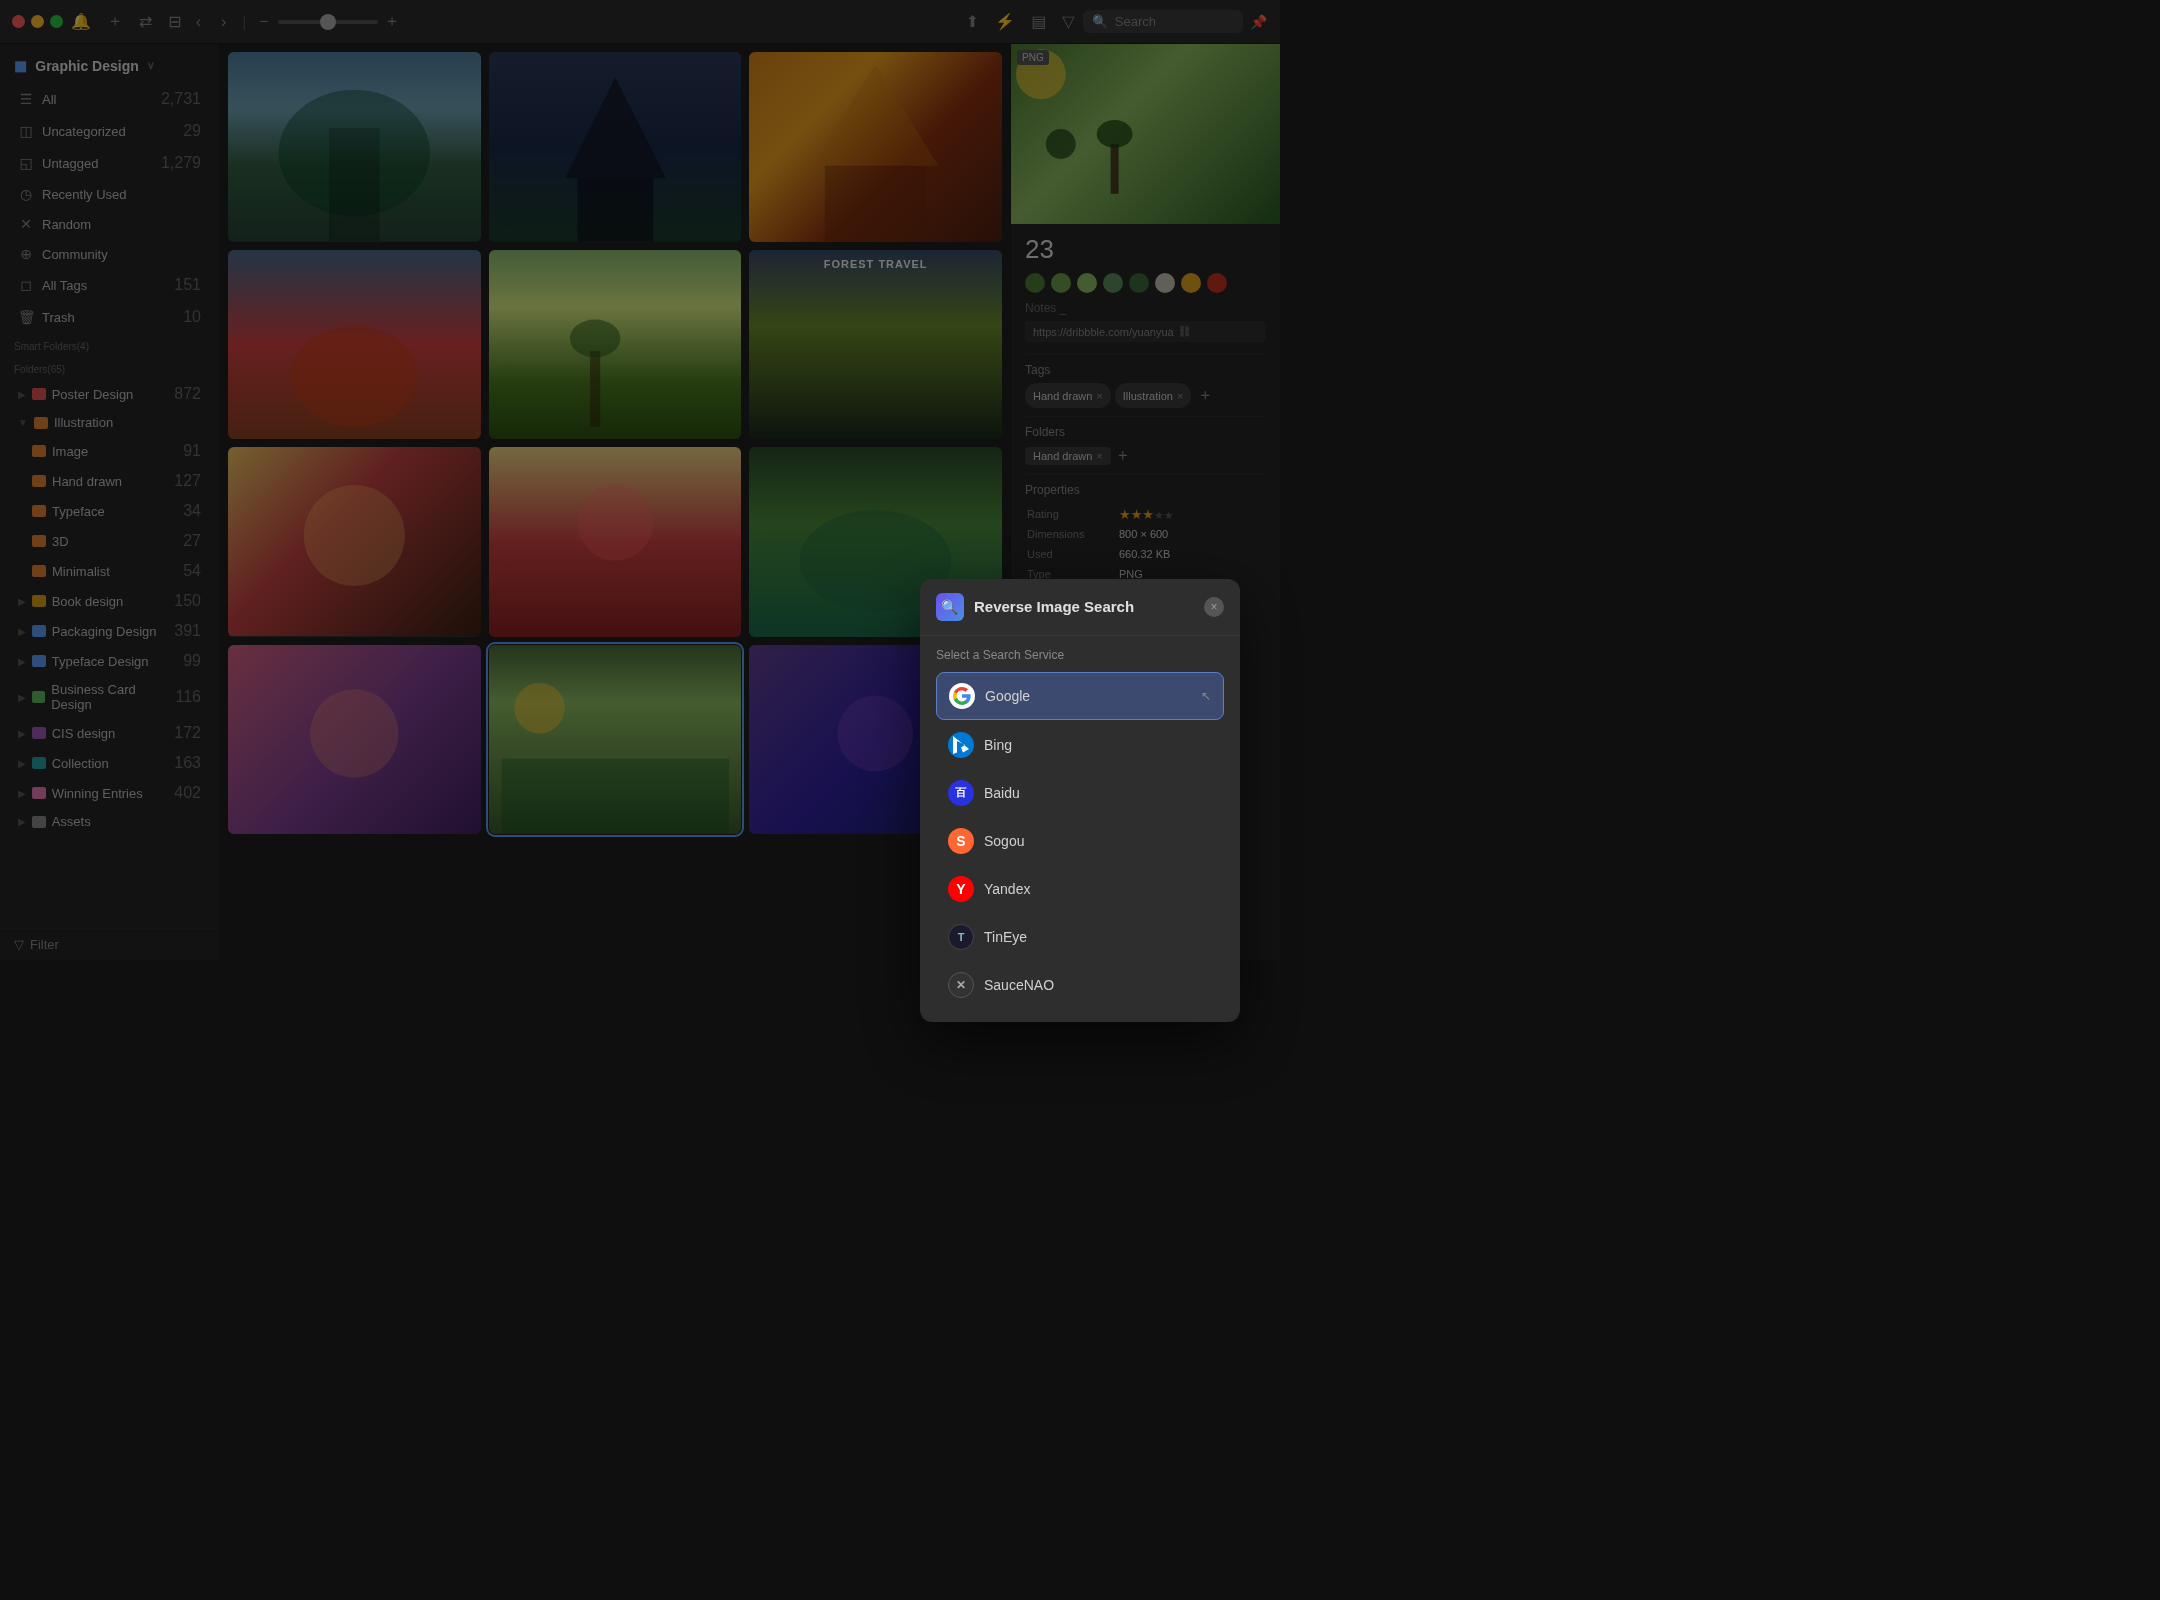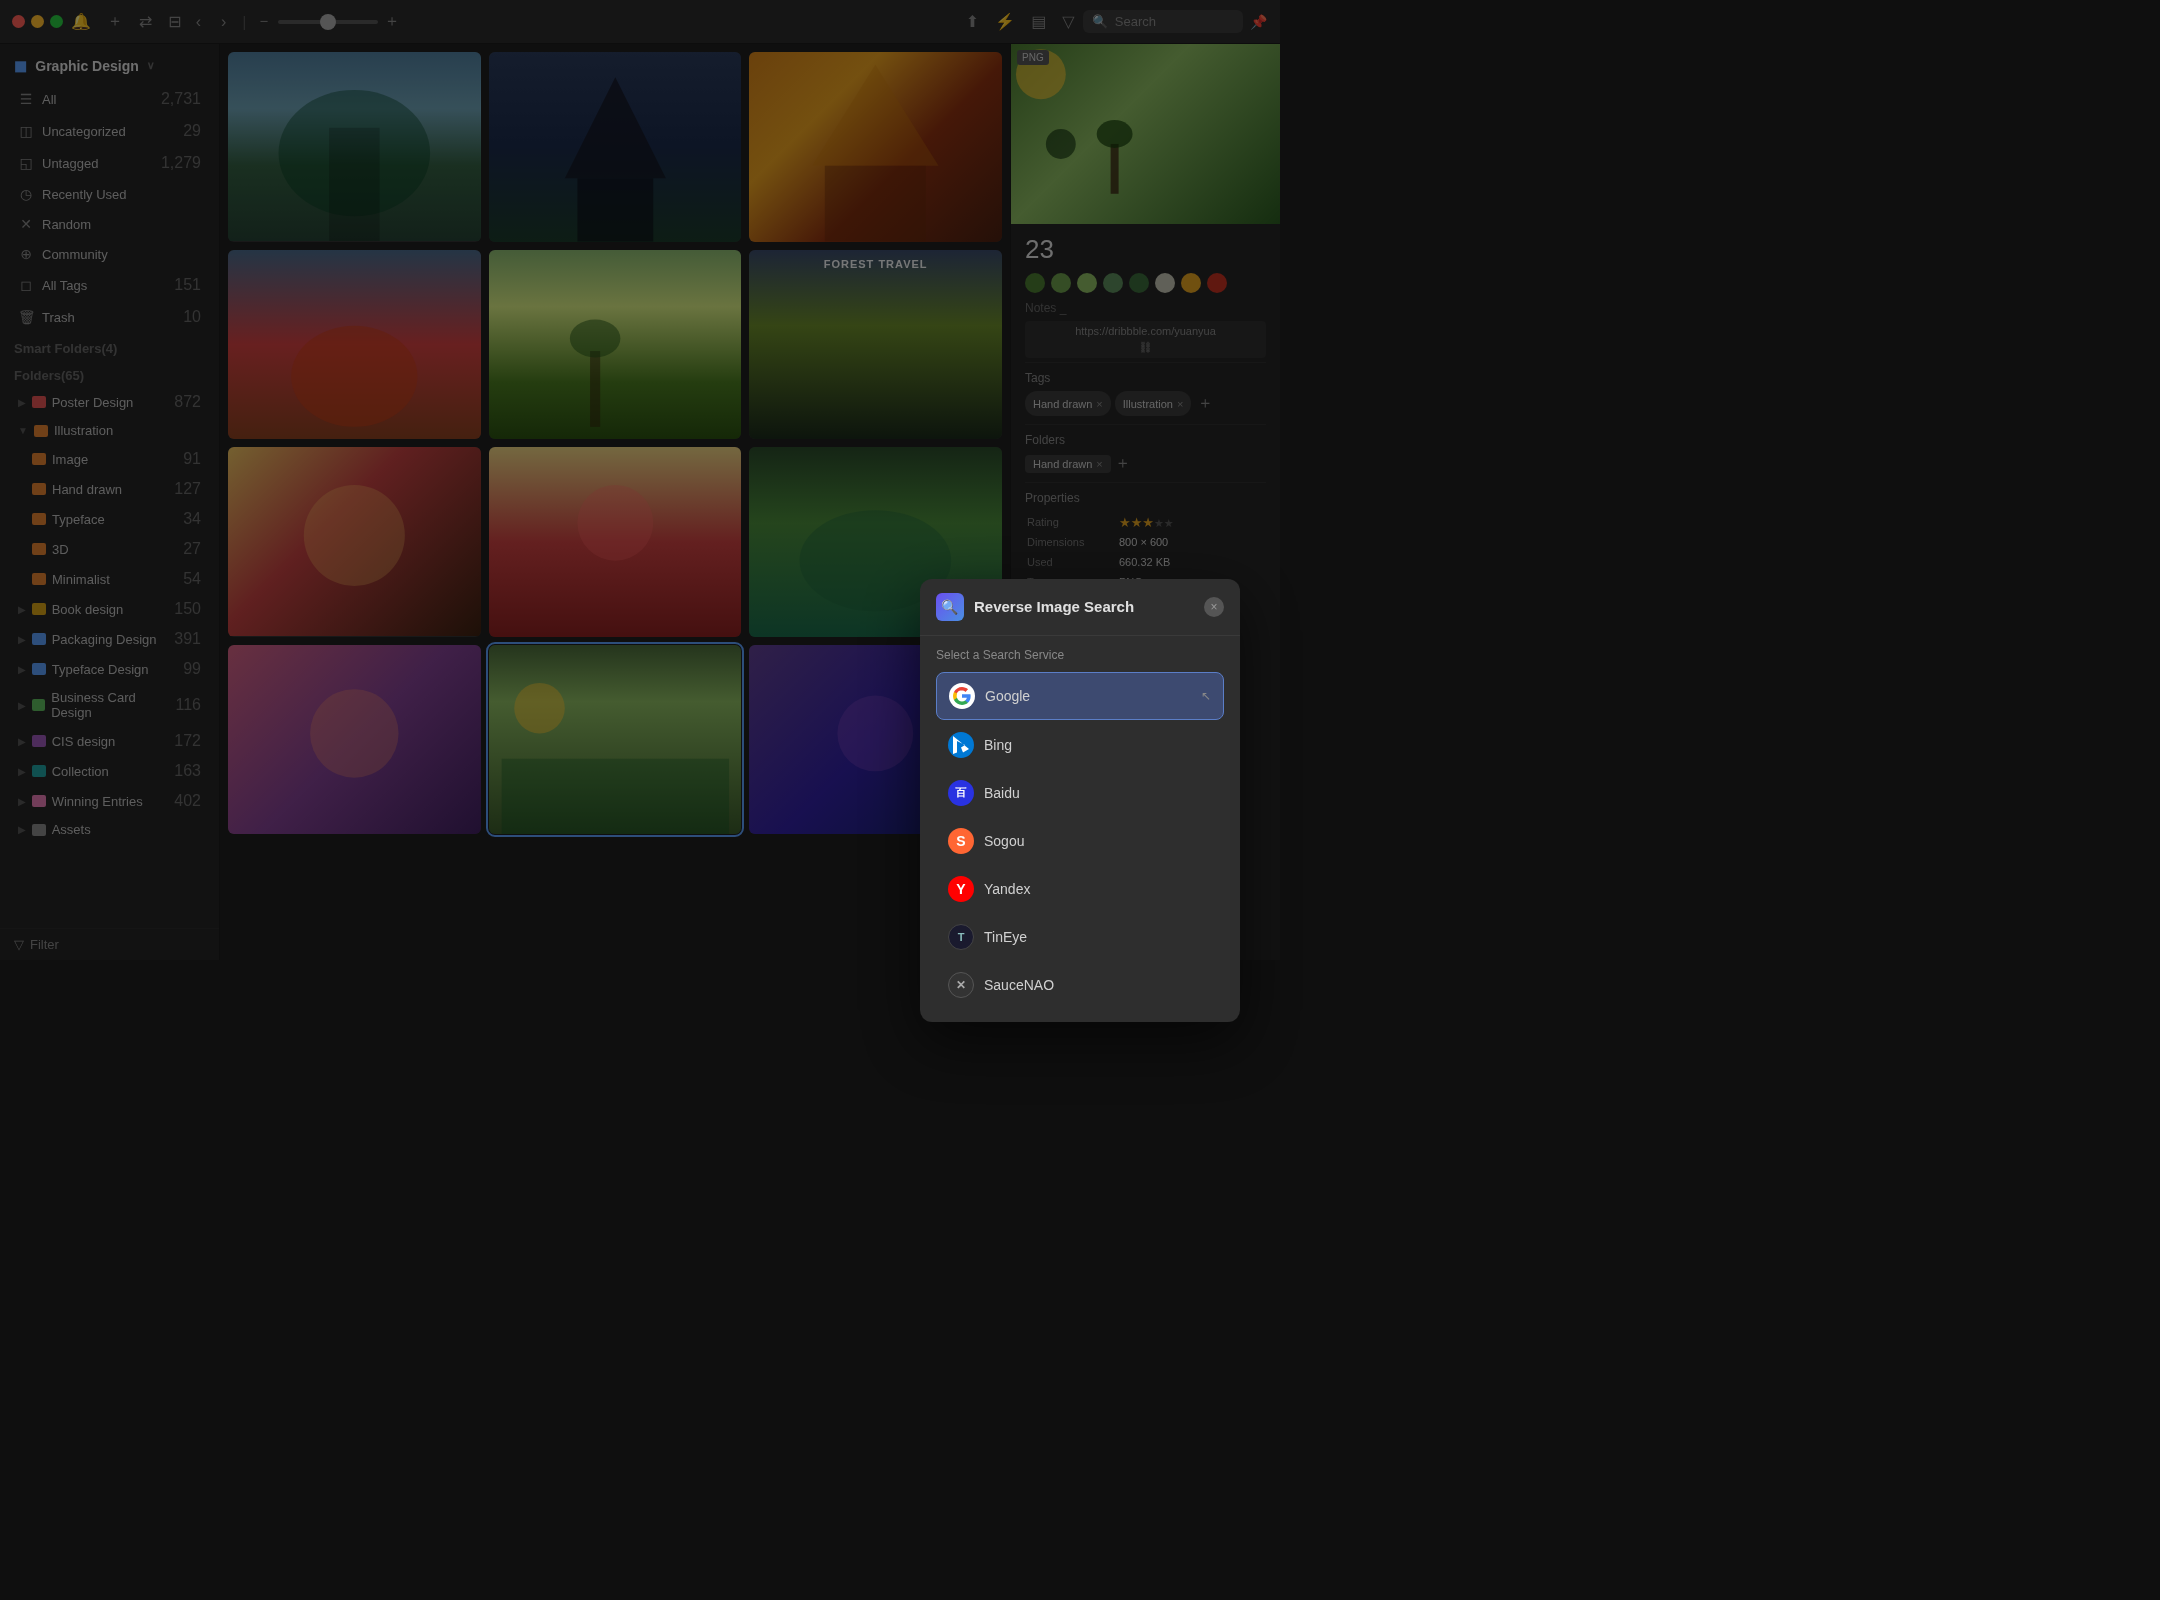--- a/index.html
+++ b/index.html
@@ -74,21 +74,21 @@
       display: flex; align-items: center; justify-content: space-between;
       padding: 6px 14px; cursor: pointer; border-radius: 6px; margin: 1px 4px;
       font-size: 13px; color: #bbb;
     }
     .sidebar-item-left { display: flex; align-items: center; gap: 8px; }
     .sidebar-item-icon { font-size: 14px; color: #888; width: 16px; text-align: center; }
     .sidebar-count { color: #666; font-size: 16px; }
 
     .sidebar-section-title {
       padding: 8px 14px 4px;
-      font-size: 13px; color: #666; font-weight: 700; text-transform: none;
+      font-size: 10px; color: #666; font-weight: 400; text-transform: none;
     }
 
     .folder-item {
       display: flex; align-items: center; justify-content: space-between;
       padding: 5px 14px; cursor: pointer; font-size: 13px; color: #bbb;
       margin: 1px 4px; border-radius: 6px;
     }
     .folder-item-left { display: flex; align-items: center; gap: 6px; }
     .folder-icon { width: 14px; height: 12px; border-radius: 2px; display: inline-block; }
     .folder-icon.red { background: #e05252; }
@@ -166,21 +166,21 @@
       position: absolute; top: 6px; left: 6px;
       background: #555; color: #ccc; font-size: 10px; padding: 2px 5px; border-radius: 3px;
     }
 
     .panel-info { padding: 10px 14px; }
     .panel-number { font-size: 26px; color: #ddd; font-weight: 400; margin-bottom: 6px; }
     .panel-notes { color: #666; font-size: 12px; margin-bottom: 4px; }
     .panel-link {
       display: flex; align-items: center; gap: 4px;
       color: #888; font-size: 11px; word-break: break-all;
-      background: #2e2e2e; border-radius: 4px; padding: 4px 8px; margin-bottom: 4px; flex-direction: column;
+      background: #2e2e2e; border-radius: 4px; padding: 4px 8px; margin-bottom: 12px;
     }
 
     .panel-section-title { font-size: 12px; color: #888; margin: 8px 0 6px; }
 
     .tags-row { display: flex; flex-wrap: wrap; gap: 4px; margin-bottom: 8px; }
     .tag-pill {
       display: flex; align-items: center; gap: 4px;
       background: #3a3a3a; border-radius: 12px; padding: 3px 8px;
       font-size: 11px; color: #ccc;
     }

